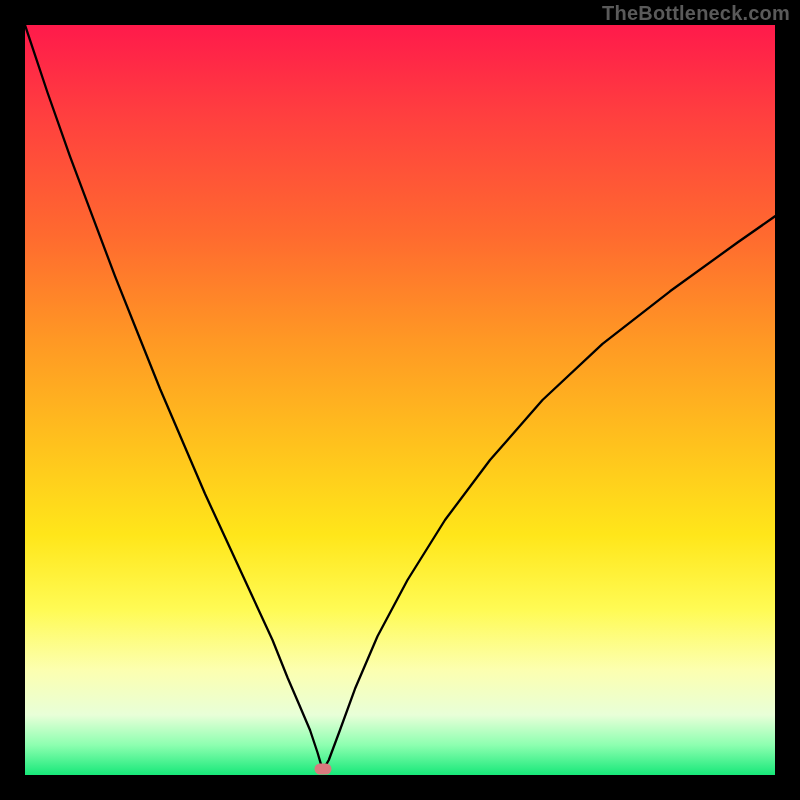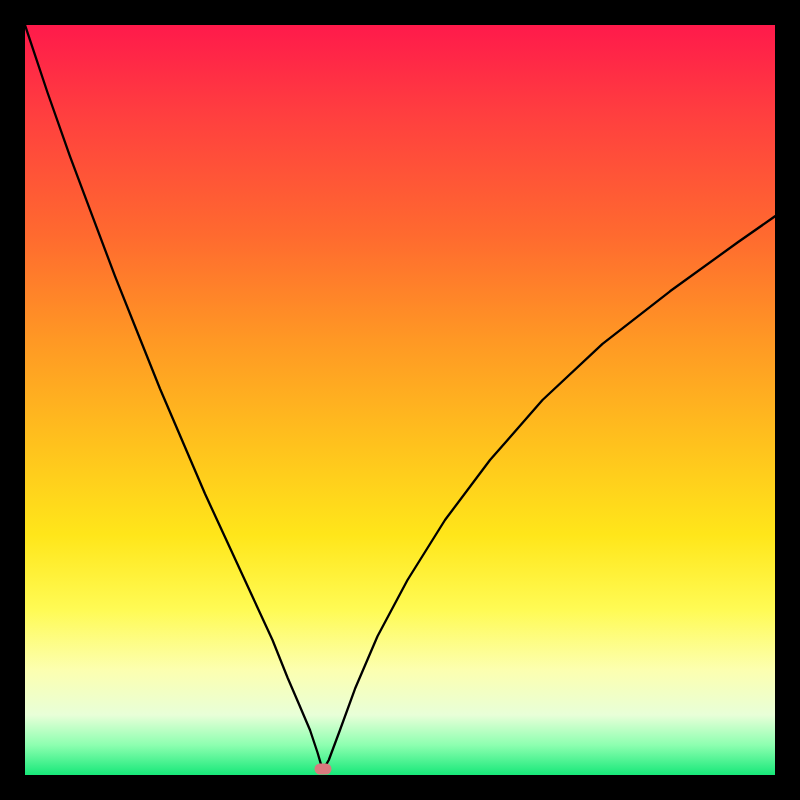--- a/index.html
+++ b/index.html
@@ -62,20 +62,21 @@
     border-radius: 6px;
     background: #d97a7e;
     transform: translate(-50%, -50%);
   }
 </style>
 </head>
 <body>
 
 <div class="outer">
 
+  <div class="watermark">TheBottleneck.com</div>
 
   <div class="plot">
     <svg class="curve" viewBox="0 0 750 750" preserveAspectRatio="none">
       <path fill="none" stroke="#000" stroke-width="2.3" stroke-linecap="round" stroke-linejoin="round" d="M0.0 0.0 L22.5 67.5 L45.0 131.3 L67.5 191.3 L90.0 251.2 L112.5 307.5 L135.0 363.8 L157.5 416.2 L180.0 468.8 L202.5 517.5 L225.0 566.3 L247.5 615.0 L262.5 652.5 L273.8 678.8 L285.0 705.0 L292.5 727.5 L297.8 745.5 L303.8 735.0 L315.0 705.0 L330.0 663.8 L352.5 611.3 L382.5 555.0 L420.0 495.0 L465.0 435.0 L517.5 375.0 L577.5 318.8 L645.0 266.3 L712.5 217.5 L750.0 191.3"></path>
     </svg>
     <div class="marker" style="left: 297.75px; top: 744px; background: rgb(217, 122, 126);"></div>
   </div>
 
 </div>
 

